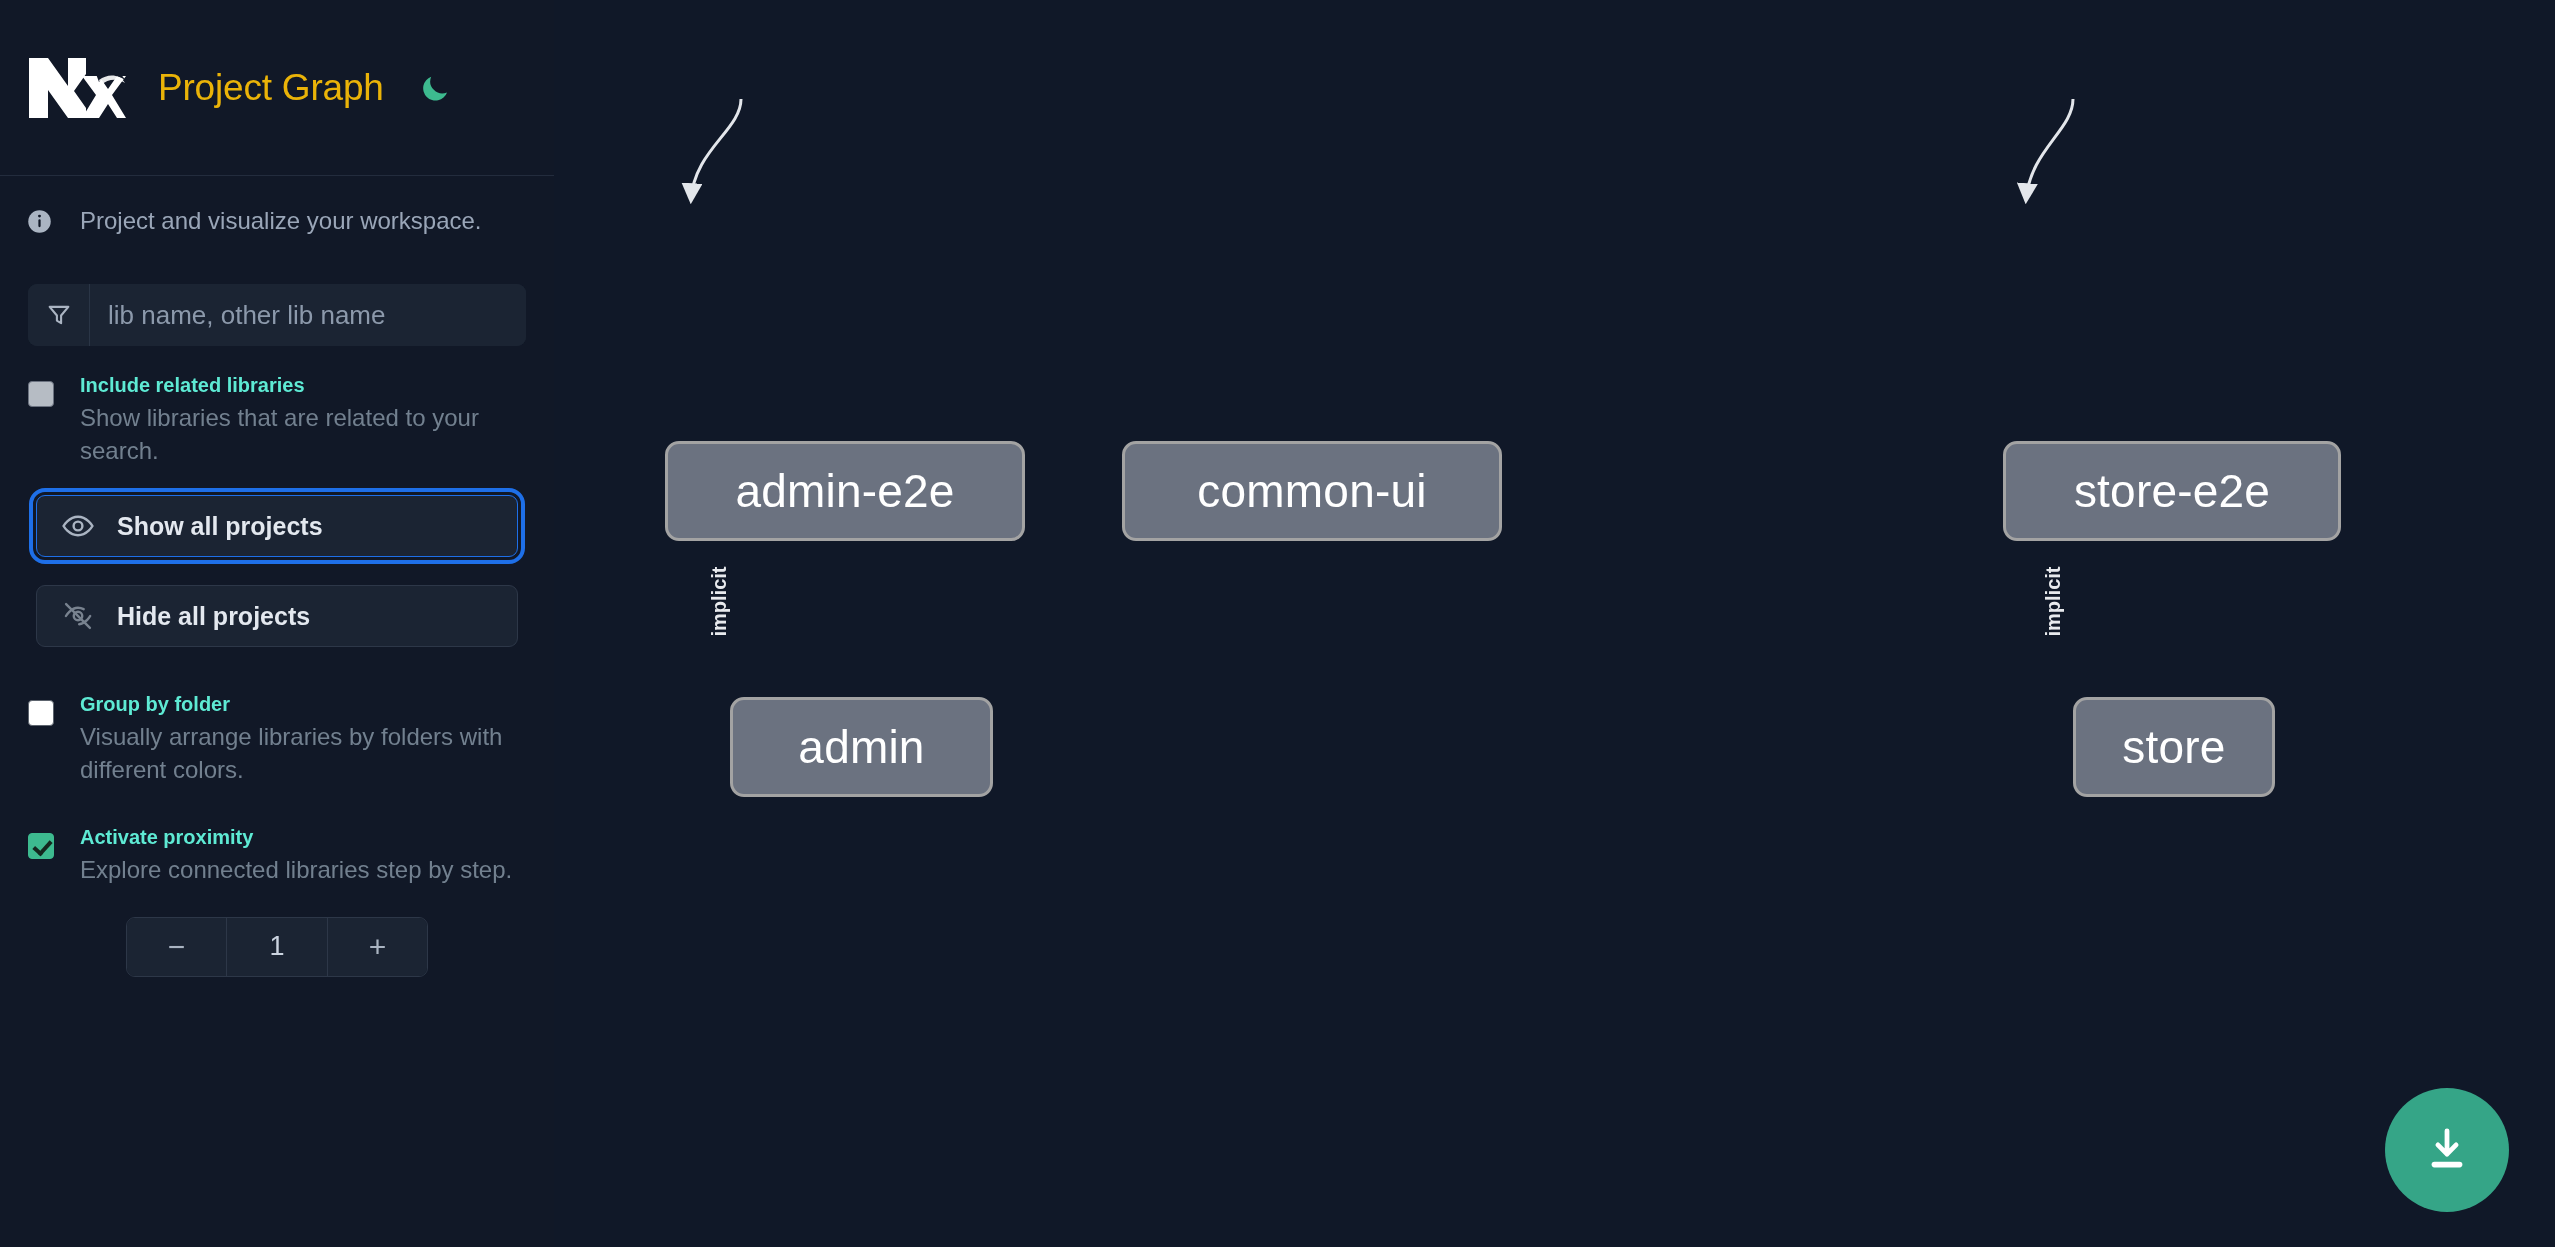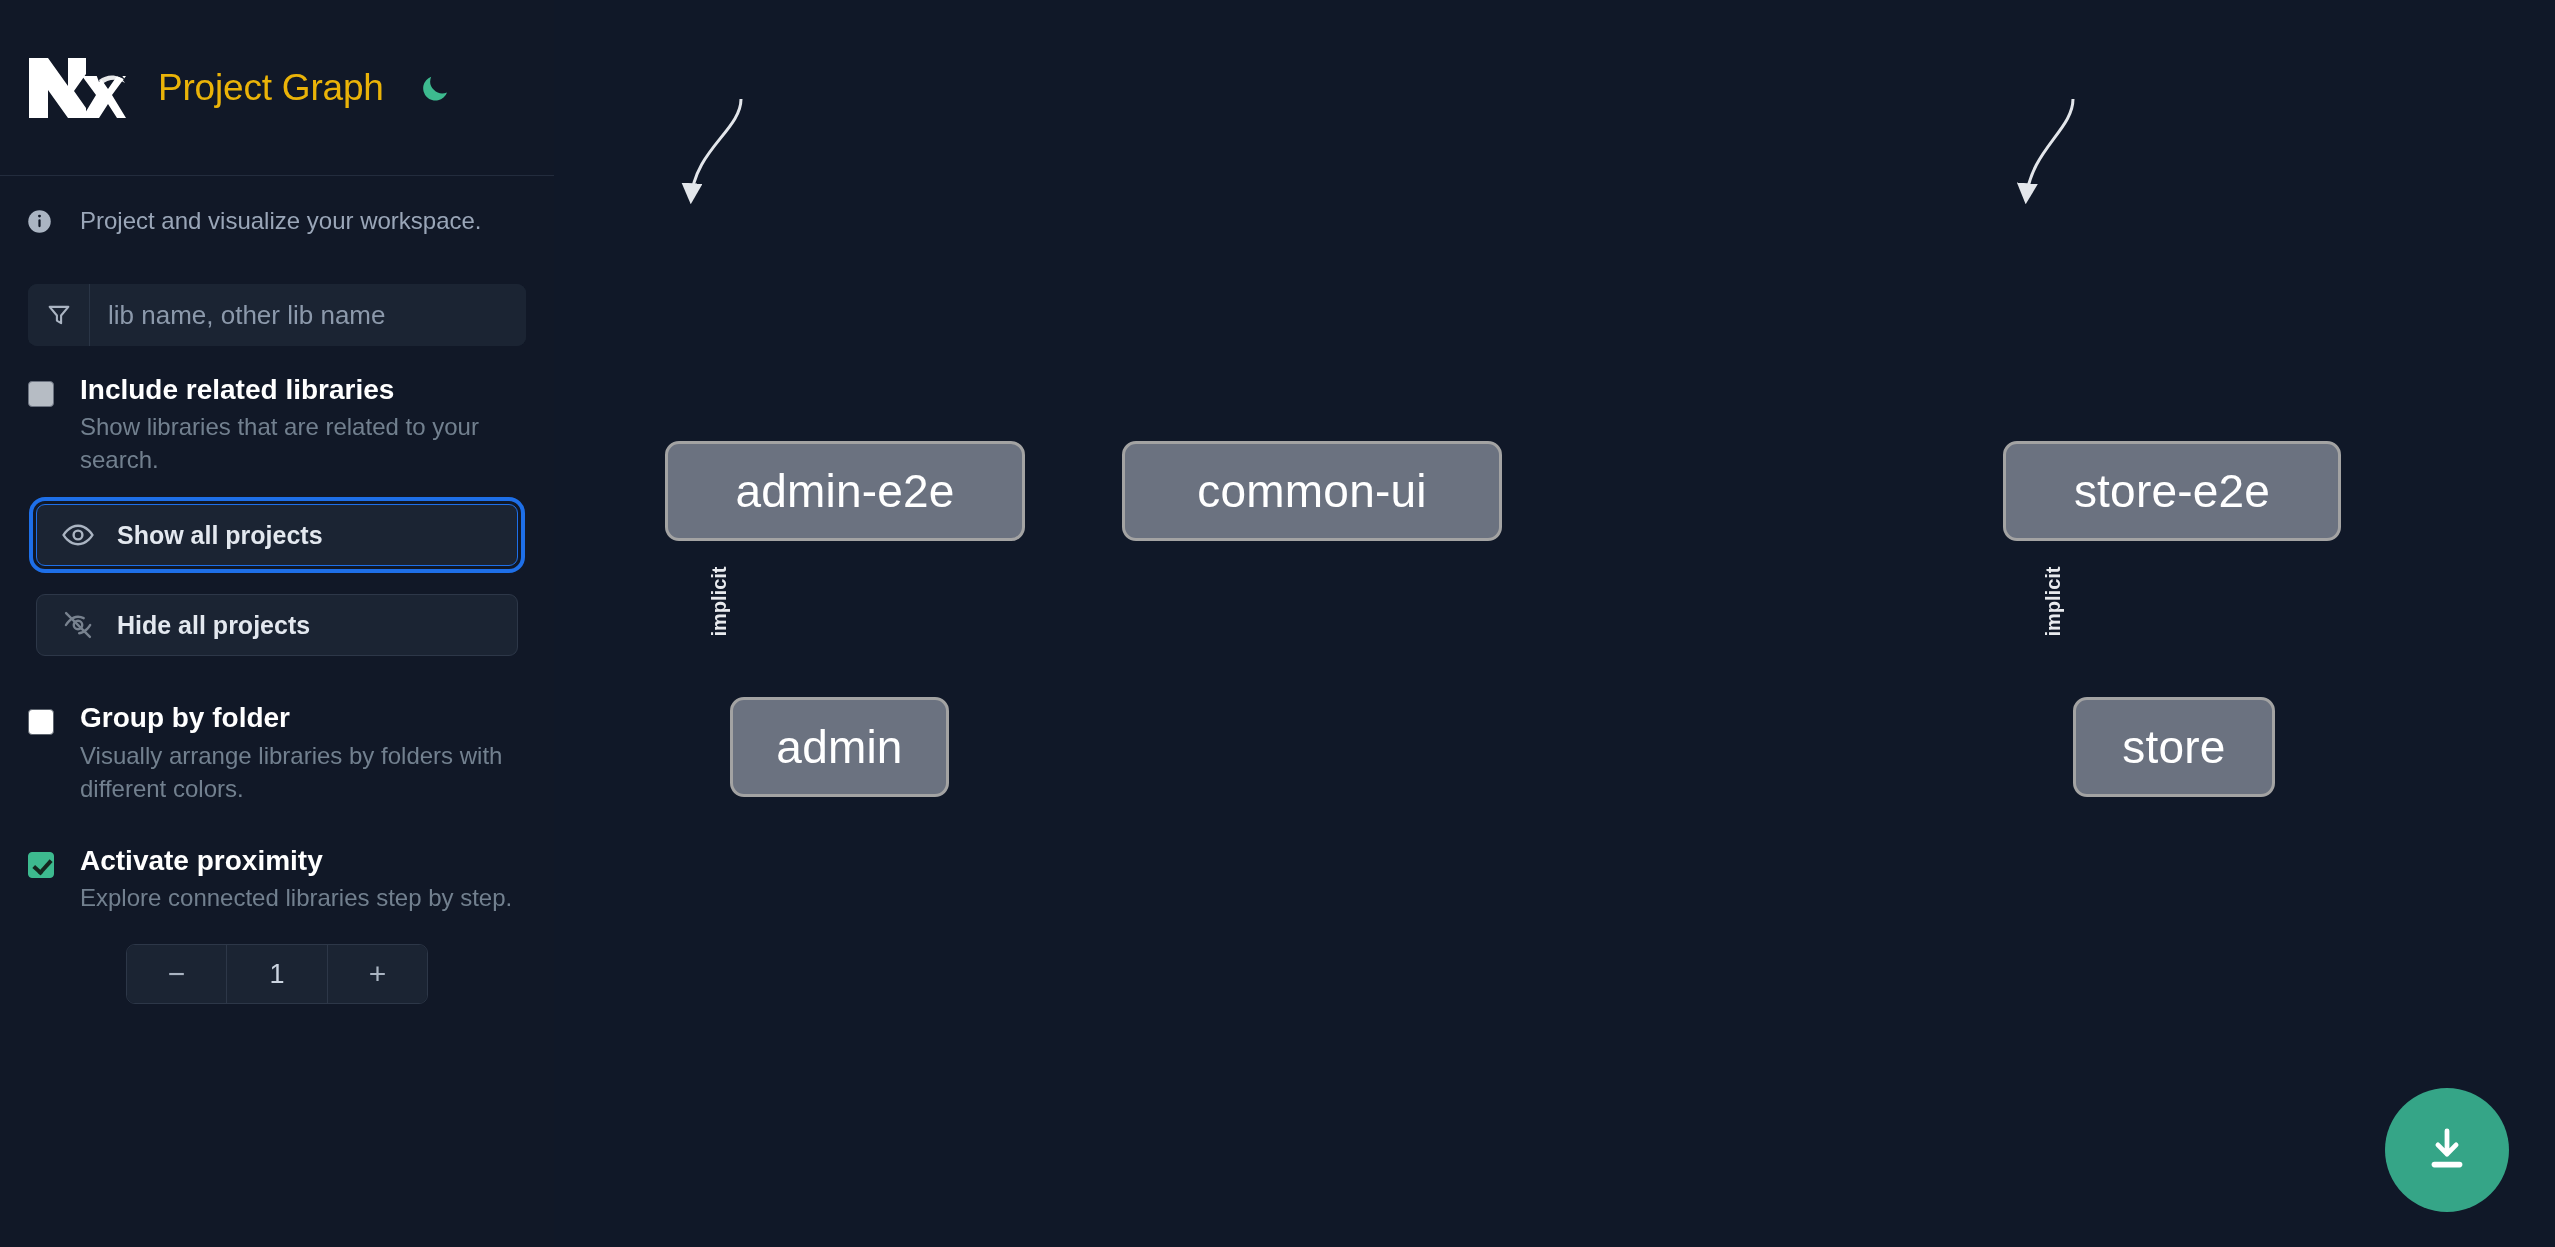--- a/index.html
+++ b/index.html
@@ -97,21 +97,21 @@
   .cb-box.green::after {
     content: "";
     position: absolute; left: 8px; top: 3px;
     width: 7px; height: 14px;
     border: solid #15271f;
     border-width: 0 4px 4px 0;
     transform: rotate(42deg);
   }
   .cb-texts { margin-left: 26px; }
   .cb-label {
-    color: #ffffff; font-size: 28px; font-weight: bold;
+    color: #5eead4; font-size: 20px; font-weight: bold;
     line-height: 1.15;
   }
   .cb-desc {
     color: #72808f; font-size: 24px; line-height: 1.38;
     margin-top: 4px;
     max-width: 452px;
   }
 
   
   .btn-block { padding: 0 36px; margin-top: 28px; }
@@ -318,21 +318,21 @@
 
     <div class="node" style="left:111px;top:441px;width:360px;height:100px">
       <span>admin-e2e</span>
     </div>
     <div class="node" style="left:568px;top:441px;width:380px;height:100px">
       <span>common-ui</span>
     </div>
     <div class="node" style="left:1449px;top:441px;width:338px;height:100px">
       <span>store-e2e</span>
     </div>
-    <div class="node" style="left:176px;top:697px;width:219px;height:100px">
+    <div class="node" style="left:176px;top:697px;width:263px;height:100px">
       <span>admin</span>
     </div>
     <div class="node" style="left:1519px;top:697px;width:202px;height:100px">
       <span>store</span>
     </div>
 
     <span class="edge-label" style="left:130px;top:590px;transform:rotate(-90deg)">implicit</span>
     <span class="edge-label" style="left:1464px;top:590px;transform:rotate(-90deg)">implicit</span>
 
     <button class="fab">

